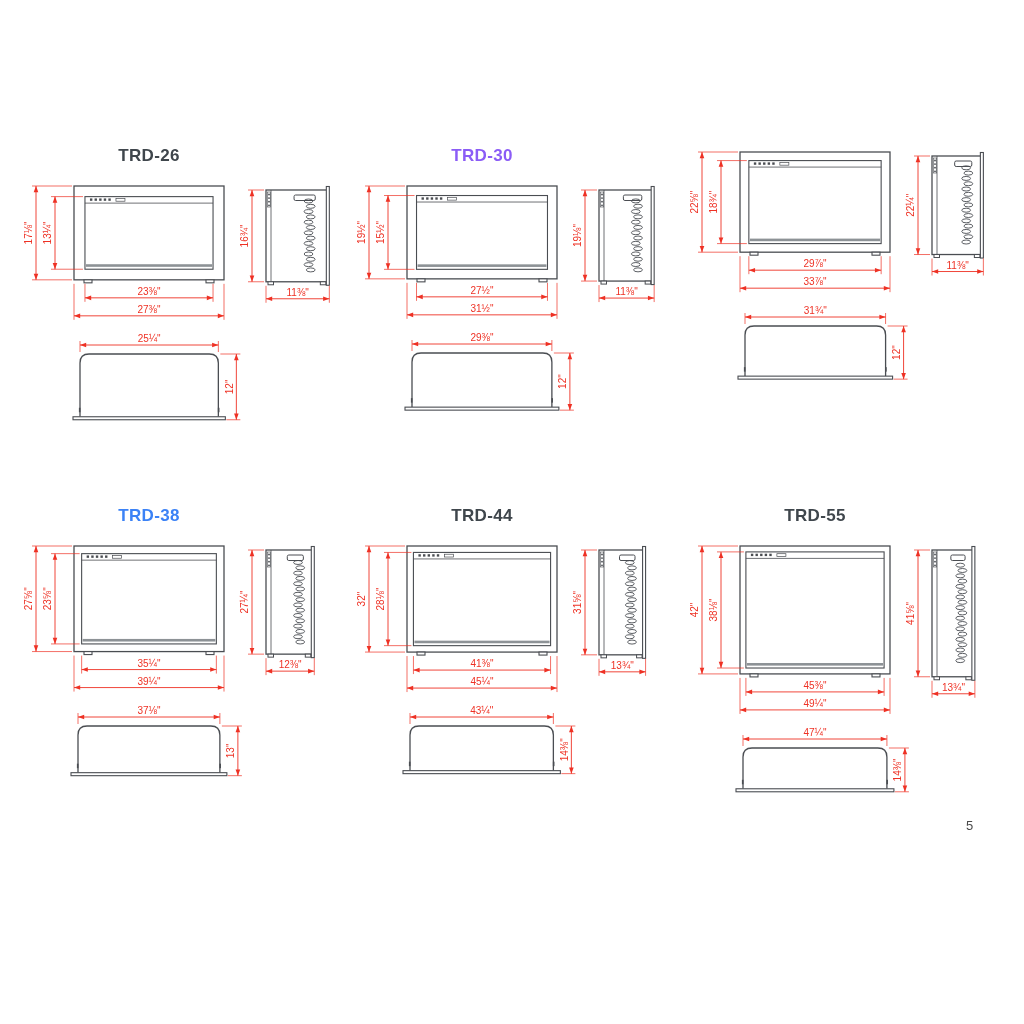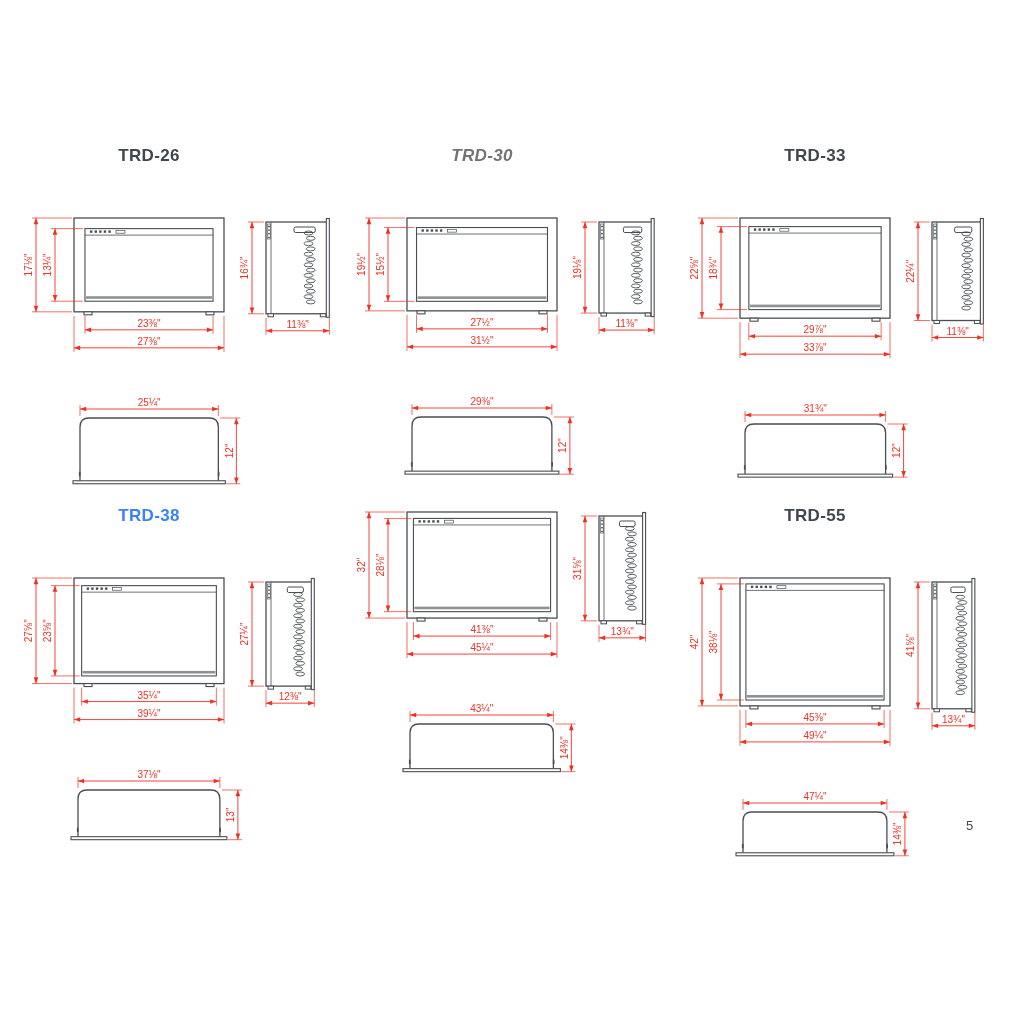--- a/index.html
+++ b/index.html
@@ -1,20 +1,20 @@
 <!DOCTYPE html>
 <html><head>
 <meta charset="utf-8">
 <style>
   html,body{margin:0;padding:0;background:#ffffff;}
   body{width:1024px;height:1024px;position:relative;overflow:hidden;
        font-family:"Liberation Sans",sans-serif;}
   .sheet{position:absolute;left:24px;top:146px;display:grid;
          grid-template-columns:repeat(3,333px);grid-auto-rows:360px;}
-  .cell{display:flex;flex-direction:column;align-items:flex-start;gap:32px;}
+  .cell{display:flex;flex-direction:column;align-items:flex-start;}
   .title{width:250px;text-align:center;font-size:17px;font-weight:700;
          color:#3f464c;letter-spacing:.3px;margin:0 0 14px 0;}
   .views{display:flex;align-items:flex-start;gap:4px;}
   .view{display:block;}
   .top-view{margin-top:4px;}
   svg{overflow:visible;display:block;}
   svg text{font-family:"Liberation Sans",sans-serif;}
   .page-number{position:absolute;left:966px;top:818px;font-size:13px;color:#4a4a4a;}
 </style>
 </head>
@@ -123,21 +123,21 @@
           <line x1="156.35616438356163" y1="83.75342465753424" x2="170.35616438356163" y2="83.75342465753424" stroke="#ee3124" stroke-width="0.7"></line>
           <line x1="166.35616438356163" y1="18" x2="166.35616438356163" y2="83.75342465753424" stroke="#ee3124" stroke-width="0.9"></line>
           <path d="M0 0L6.2 2.3L6.2 -2.3Z" fill="#ee3124" transform="translate(166.35616438356163 18) rotate(90)"></path>
           <path d="M0 0L6.2 2.3L6.2 -2.3Z" fill="#ee3124" transform="translate(166.35616438356163 83.75342465753424) rotate(-90)"></path>
           <text x="162.85616438356163" y="50.87671232876712" fill="#ee3124" font-size="10" text-anchor="middle" transform="rotate(-90 162.85616438356163 50.87671232876712)">12"</text>
         </svg>
       </div>
   </section>
 
   <section class="cell">
-    <h2 class="title" style="color: #737373; font-style: italic;">TRD-30</h2>
+    <h2 class="title" style="color: #8b5cf6;">TRD-30</h2>
     <div class="views">
       <div class="view">
           <svg width="212" height="150.85714285714286">
             <rect x="50" y="6" width="150" height="92.85714285714286" fill="none" stroke="#4a4d52" stroke-width="1.3" rx="0"></rect>
             <rect x="59.52380952380952" y="15.523809523809526" width="130.95238095238096" height="73.80952380952381" fill="none" stroke="#4a4d52" stroke-width="1.1" rx="0"></rect>
             <line x1="59.52380952380952" y1="22.023809523809526" x2="190.47619047619048" y2="22.023809523809526" stroke="#4a4d52" stroke-width="0.8"></line>
             <rect x="64.52380952380952" y="17.323809523809526" width="2.4" height="2.4" fill="#4a4d52"></rect>
             <rect x="69.12380952380951" y="17.323809523809526" width="2.4" height="2.4" fill="#4a4d52"></rect>
             <rect x="73.72380952380952" y="17.323809523809526" width="2.4" height="2.4" fill="#4a4d52"></rect>
             <rect x="78.32380952380952" y="17.323809523809526" width="2.4" height="2.4" fill="#4a4d52"></rect>
@@ -230,21 +230,20 @@
           <line x1="157.88095238095238" y1="75.14285714285714" x2="171.88095238095238" y2="75.14285714285714" stroke="#ee3124" stroke-width="0.7"></line>
           <line x1="167.88095238095238" y1="18" x2="167.88095238095238" y2="75.14285714285714" stroke="#ee3124" stroke-width="0.9"></line>
           <path d="M0 0L6.2 2.3L6.2 -2.3Z" fill="#ee3124" transform="translate(167.88095238095238 18) rotate(90)"></path>
           <path d="M0 0L6.2 2.3L6.2 -2.3Z" fill="#ee3124" transform="translate(167.88095238095238 75.14285714285714) rotate(-90)"></path>
           <text x="164.38095238095238" y="46.57142857142857" fill="#ee3124" font-size="10" text-anchor="middle" transform="rotate(-90 164.38095238095238 46.57142857142857)">12"</text>
         </svg>
       </div>
   </section>
 
   <section class="cell">
-    <h2 class="title" style="color: rgb(63, 70, 76);">TRD-33</h2>
     <div class="views">
       <div class="view">
           <svg width="212" height="158.18450184501847">
             <rect x="50" y="6" width="150" height="100.18450184501846" fill="none" stroke="#4a4d52" stroke-width="1.3" rx="0"></rect>
             <rect x="58.85608856088561" y="14.579335793357934" width="132.28782287822878" height="83.02583025830259" fill="none" stroke="#4a4d52" stroke-width="1.1" rx="0"></rect>
             <line x1="58.85608856088561" y1="21.079335793357934" x2="191.1439114391144" y2="21.079335793357934" stroke="#4a4d52" stroke-width="0.8"></line>
             <rect x="63.85608856088561" y="16.379335793357935" width="2.4" height="2.4" fill="#4a4d52"></rect>
             <rect x="68.4560885608856" y="16.379335793357935" width="2.4" height="2.4" fill="#4a4d52"></rect>
             <rect x="73.05608856088561" y="16.379335793357935" width="2.4" height="2.4" fill="#4a4d52"></rect>
             <rect x="77.6560885608856" y="16.379335793357935" width="2.4" height="2.4" fill="#4a4d52"></rect>
@@ -447,20 +446,21 @@
           <line x1="159.87898089171975" y1="67.68152866242039" x2="173.87898089171975" y2="67.68152866242039" stroke="#ee3124" stroke-width="0.7"></line>
           <line x1="169.87898089171975" y1="18" x2="169.87898089171975" y2="67.68152866242039" stroke="#ee3124" stroke-width="0.9"></line>
           <path d="M0 0L6.2 2.3L6.2 -2.3Z" fill="#ee3124" transform="translate(169.87898089171975 18) rotate(90)"></path>
           <path d="M0 0L6.2 2.3L6.2 -2.3Z" fill="#ee3124" transform="translate(169.87898089171975 67.68152866242039) rotate(-90)"></path>
           <text x="166.37898089171975" y="42.840764331210195" fill="#ee3124" font-size="10" text-anchor="middle" transform="rotate(-90 166.37898089171975 42.840764331210195)">13"</text>
         </svg>
       </div>
   </section>
 
   <section class="cell">
+    <h2 class="title" style="color: rgb(63, 70, 76);">TRD-44</h2>
     <div class="views">
       <div class="view">
           <svg width="212" height="164.07734806629833">
             <rect x="50" y="6" width="150" height="106.07734806629834" fill="none" stroke="#4a4d52" stroke-width="1.3" rx="0"></rect>
             <rect x="56.42265193370166" y="12.422651933701658" width="137.15469613259668" height="93.23204419889503" fill="none" stroke="#4a4d52" stroke-width="1.1" rx="0"></rect>
             <line x1="56.42265193370166" y1="18.92265193370166" x2="193.57734806629833" y2="18.92265193370166" stroke="#4a4d52" stroke-width="0.8"></line>
             <rect x="61.42265193370166" y="14.222651933701659" width="2.4" height="2.4" fill="#4a4d52"></rect>
             <rect x="66.02265193370165" y="14.222651933701659" width="2.4" height="2.4" fill="#4a4d52"></rect>
             <rect x="70.62265193370166" y="14.222651933701659" width="2.4" height="2.4" fill="#4a4d52"></rect>
             <rect x="75.22265193370166" y="14.222651933701659" width="2.4" height="2.4" fill="#4a4d52"></rect>

